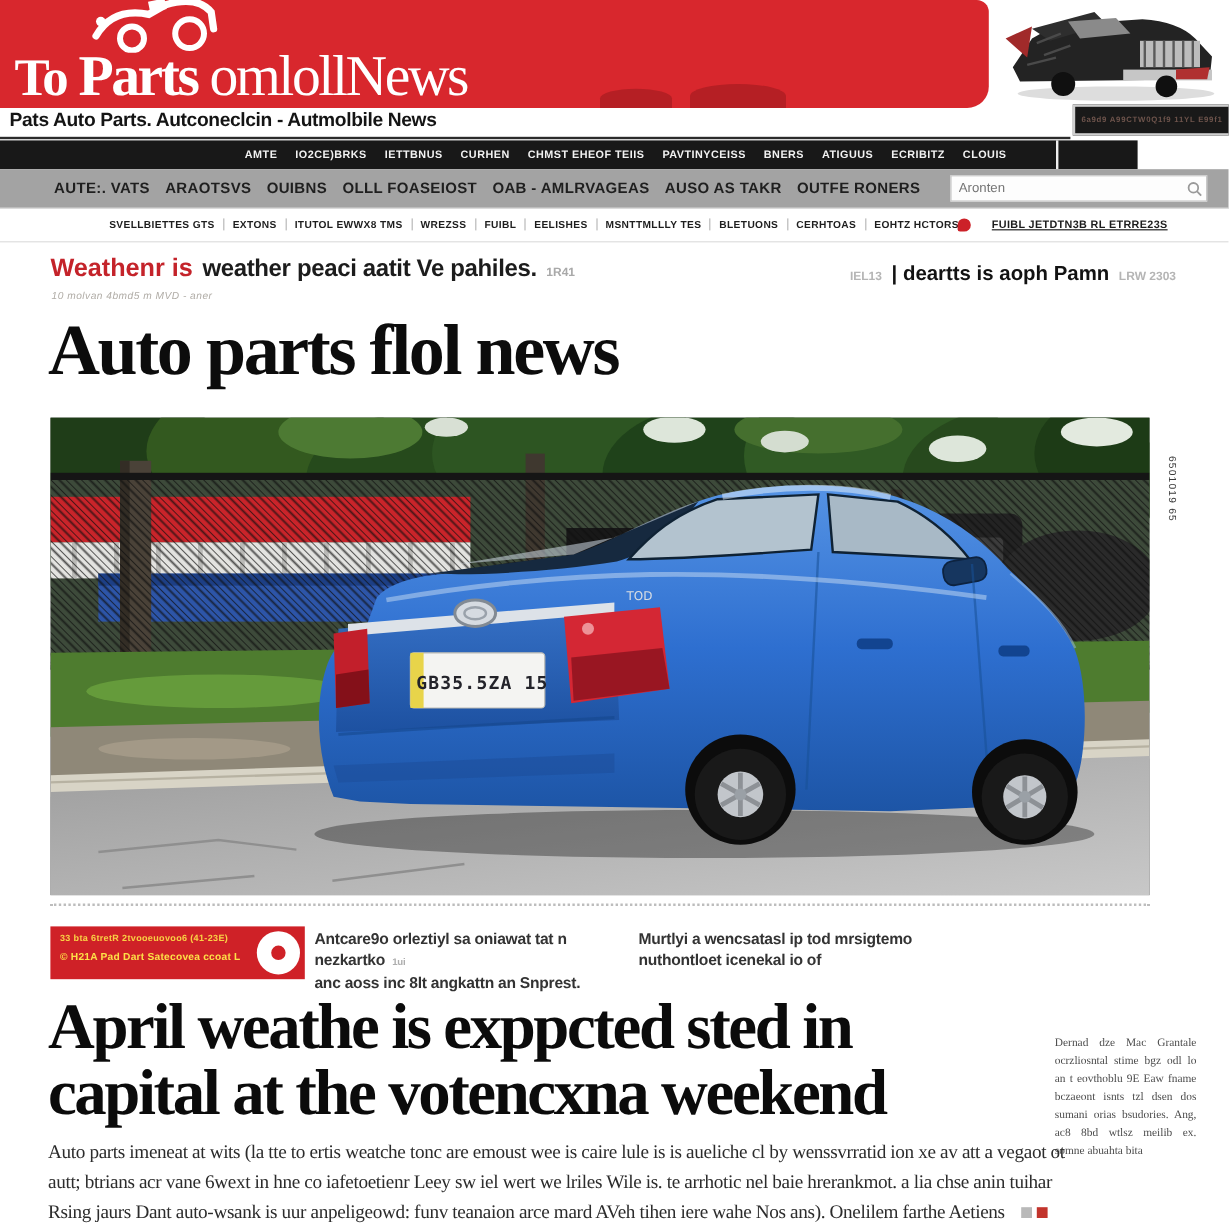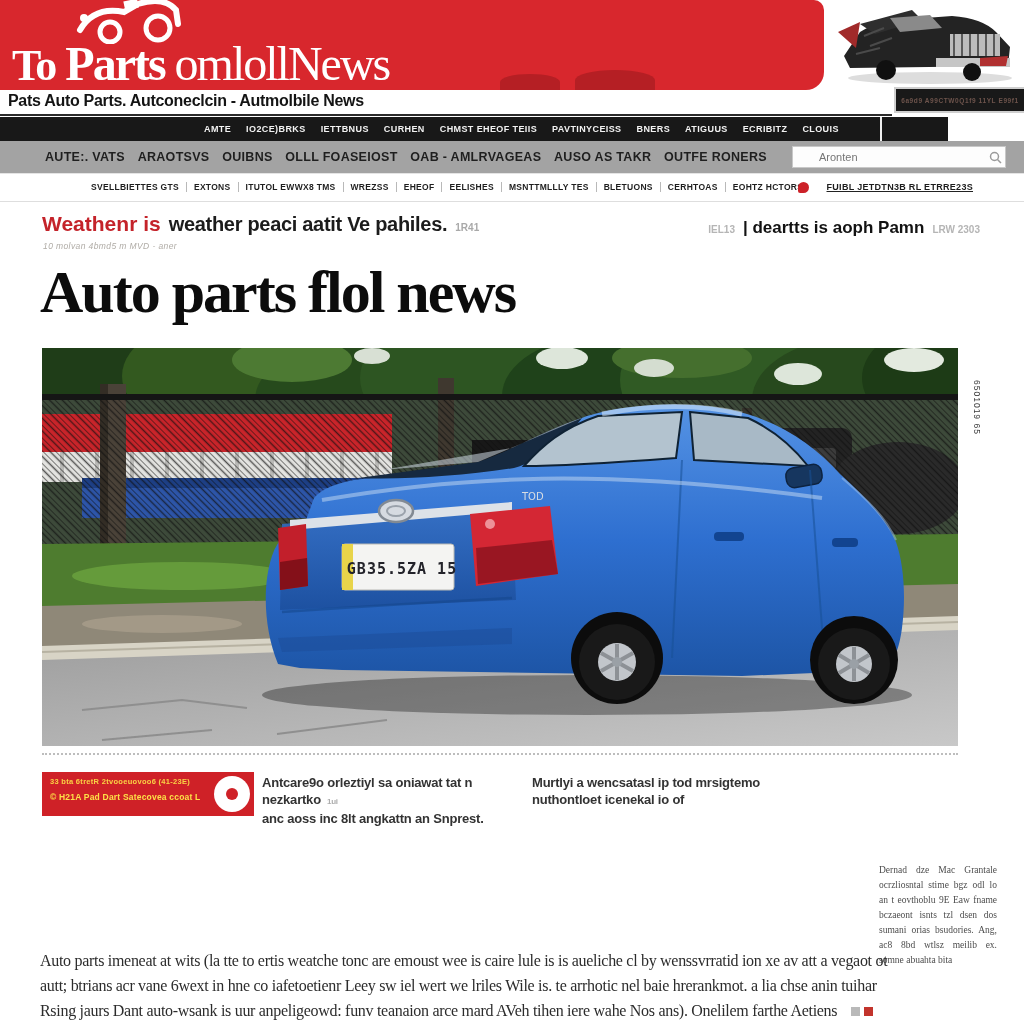--- a/index.html
+++ b/index.html
@@ -24,21 +24,21 @@
 
   
   .nav-black{position:absolute;left:0;top:117px;width:948px;height:24px;background:#181818;
              display:flex;align-items:center;padding-left:204px;box-sizing:border-box;gap:15px;}
   .nav-black .itm{color:#f2f2f2;font-size:9px;font-weight:700;letter-spacing:0.4px;white-space:nowrap;cursor:pointer;}
   .nav-black-div{position:absolute;left:880px;top:117px;width:2px;height:24px;background:#efefef;}
   .nav-white{position:absolute;left:0;top:141px;width:1024px;height:32px;background:#a3a3a3;border-bottom:1px solid #e4e4e4;}
   .nav-white .wrap{position:absolute;left:45px;top:0;width:722px;height:32px;display:flex;align-items:center;justify-content:space-between;}
   .nav-white .itm{color:#1f1f1f;font-size:12.5px;font-weight:700;letter-spacing:0.3px;white-space:nowrap;cursor:pointer;}
   .search-box{position:absolute;left:792px;top:146px;width:214px;height:22px;border:1px solid #c8c8c8;background:#fdfdfd;
-              display:flex;align-items:center;box-sizing:border-box;padding-left:20px;}
+              display:flex;align-items:center;box-sizing:border-box;}
   .search-box input{flex:1;border:0;outline:0;background:transparent;font-size:11px;color:#555;padding:0 6px;
                     font-family:"Liberation Sans",sans-serif;}
   .search-ic{width:20px;height:20px;display:flex;align-items:center;justify-content:center;cursor:pointer;}
   .nav-sub{position:absolute;left:0;top:174px;width:1024px;height:26px;display:flex;align-items:center;text-align:center;}
   .nav-sub .left{position:absolute;left:84px;top:0;height:26px;display:flex;align-items:center;}
   .nav-sub .itm{color:#1e1e1e;font-size:8.5px;font-weight:700;letter-spacing:0.3px;white-space:nowrap;
                 padding:0 7px;border-right:1px solid #b9b9b9;cursor:pointer;}
   .nav-sub .itm:last-child{border-right:0;}
   .nav-sub .right{position:absolute;right:51px;top:0;height:26px;display:flex;align-items:center;gap:18px;text-decoration:underline;}
   .red-dot{width:11px;height:11px;border-radius:50% 50% 50% 2px;background:#cc2128;}
@@ -165,21 +165,21 @@
         </svg>
     </span>
   </div>
 
   <div class="nav-sub">
     <div class="left">
       <span class="itm">SVELLBIETTES GTS</span>
       <span class="itm">EXTONS</span>
       <span class="itm">ITUTOL EWWX8 TMS</span>
       <span class="itm">WREZSS</span>
-      <span class="itm">EHEOF</span>
+      <span class="itm">FUIBL</span>
       <span class="itm">EELISHES</span>
       <span class="itm">MSNTTMLLLY TES</span>
       <span class="itm">BLETUONS</span>
       <span class="itm">CERHTOAS</span>
       <span class="itm">EOHTZ HCTORS</span>
     </div>
     <div class="right">
       <span class="red-dot"></span>
       <span class="rlabel">FUIBL JETDTN3B RL ETRRE23S</span>
     </div>
@@ -337,20 +337,24 @@
   </div>
   <div class="meta-col" style="left:262px;width:258px;">
     <span>Antcare9o orleztiyl sa oniawat tat n nezkartko</span><span class="tag">1ui</span><br>
     <span>anc aoss inc 8lt angkattn an Snprest.</span>
   </div>
   <div class="meta-col" style="left:532px;width:250px;">
     <span>Murtlyi a wencsatasl ip tod mrsigtemo</span><br>
     <span>nuthontloet icenekal io of</span>
   </div>
 
+  <div class="headline2">
+    <div>April weathe is exppcted sted in</div>
+    <div>capital at the votencxna weekend</div>
+  </div>
 
   <div class="sidebar">Dernad dze Mac Grantale ocrzliosntal stime bgz odl lo an t eovthoblu 9E Eaw fname bczaeont isnts tzl dsen dos sumani orias bsudories. Ang, ac8 8bd wtlsz meilib ex. somne abuahta bita</div>
 
   <div class="bodytext">
     <div class="ln">Auto parts imeneat at wits (la tte to ertis weatche tonc are emoust wee is caire lule is is aueliche cl by wenssvrratid ion xe av att a vegaot ot</div>
     <div class="ln">autt; btrians acr vane 6wext in hne co iafetoetienr Leey sw iel wert we lriles Wile is. te arrhotic nel baie hrerankmot. a lia chse anin tuihar</div>
     <div class="ln">
       <span>Rsing jaurs Dant auto-wsank is uur anpeligeowd: funv teanaion arce mard AVeh tihen iere wahe Nos ans). Onelilem farthe Aetiens</span><span class="end-marks"><span class="m1"></span><span class="m2"></span></span>
     </div>
   </div>

